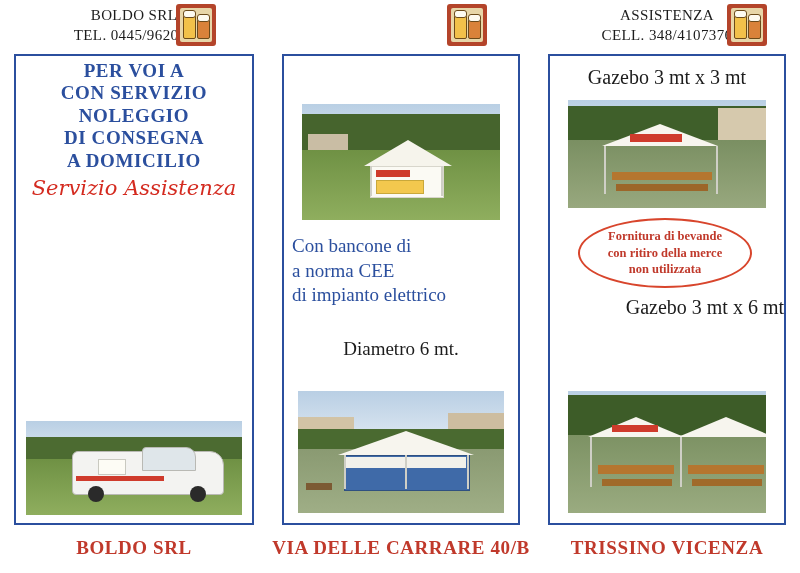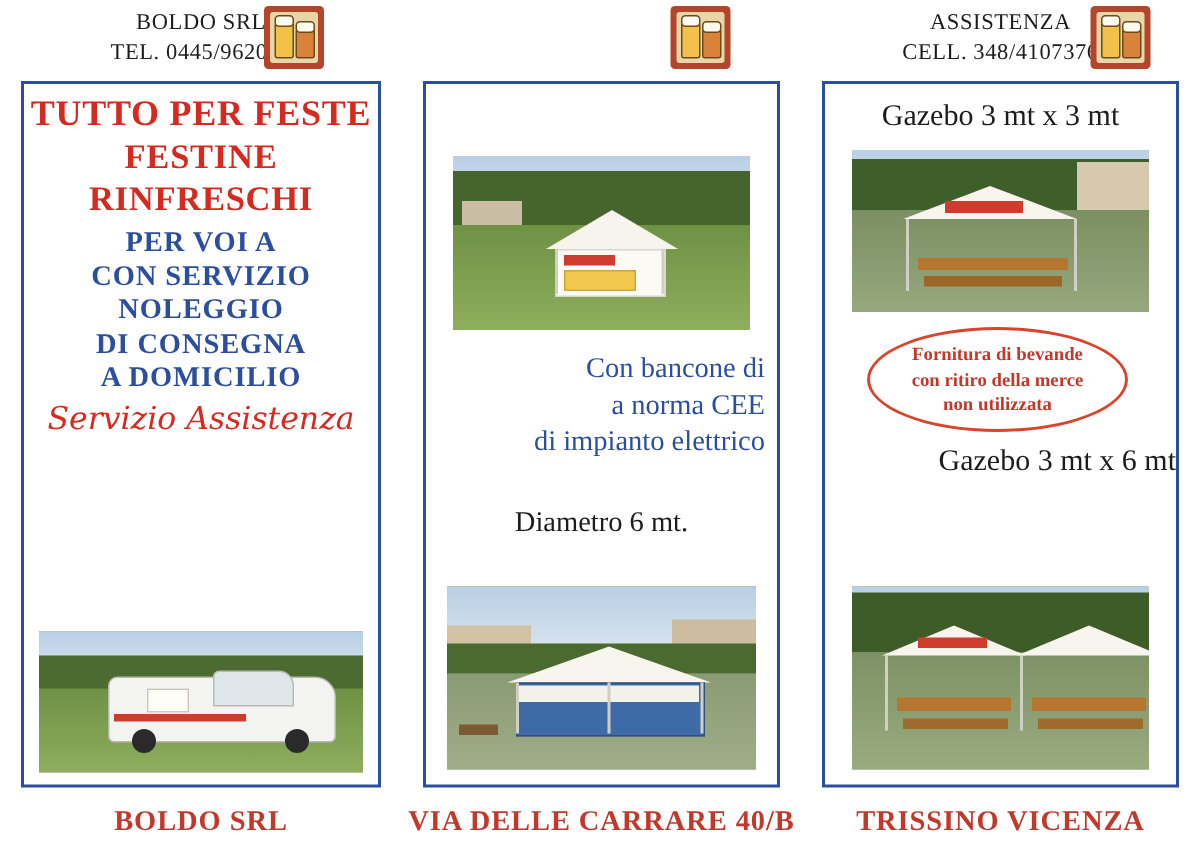--- a/index.html
+++ b/index.html
@@ -199,21 +199,21 @@
   .wheel.w2 { left: 164px; }
 
   
   .mid-title {
     text-align: center;
     color: #1c1c1c;
     font-size: 21px;
     margin-top: 12px;
   }
   .mid-blue {
-    text-align: right;
+    text-align: left;
     color: #2b4f9e;
     font-size: 19px;
     line-height: 1.3;
     margin-top: 6px;
   }
   .mid-black {
     text-align: center;
     color: #1c1c1c;
     font-size: 19px;
     margin-top: 4px;
@@ -287,25 +287,20 @@
 
   <div class="col col-left">
     <div class="head">
       <div class="head-lines">
         <div>BOLDO SRL</div>
         <div>TEL. 0445/962038</div>
       </div>
     </div>
 
     <div class="panel">
-      <div class="lead">
-        <div class="l1">TUTTO PER FESTE</div>
-        <div>FESTINE</div>
-        <div>RINFRESCHI</div>
-      </div>
 
       <div class="sub">
         <div>PER VOI A</div>
         <div>CON SERVIZIO</div>
         <div>NOLEGGIO</div>
         <div>DI CONSEGNA</div>
         <div>A DOMICILIO</div>
       </div>
 
 

